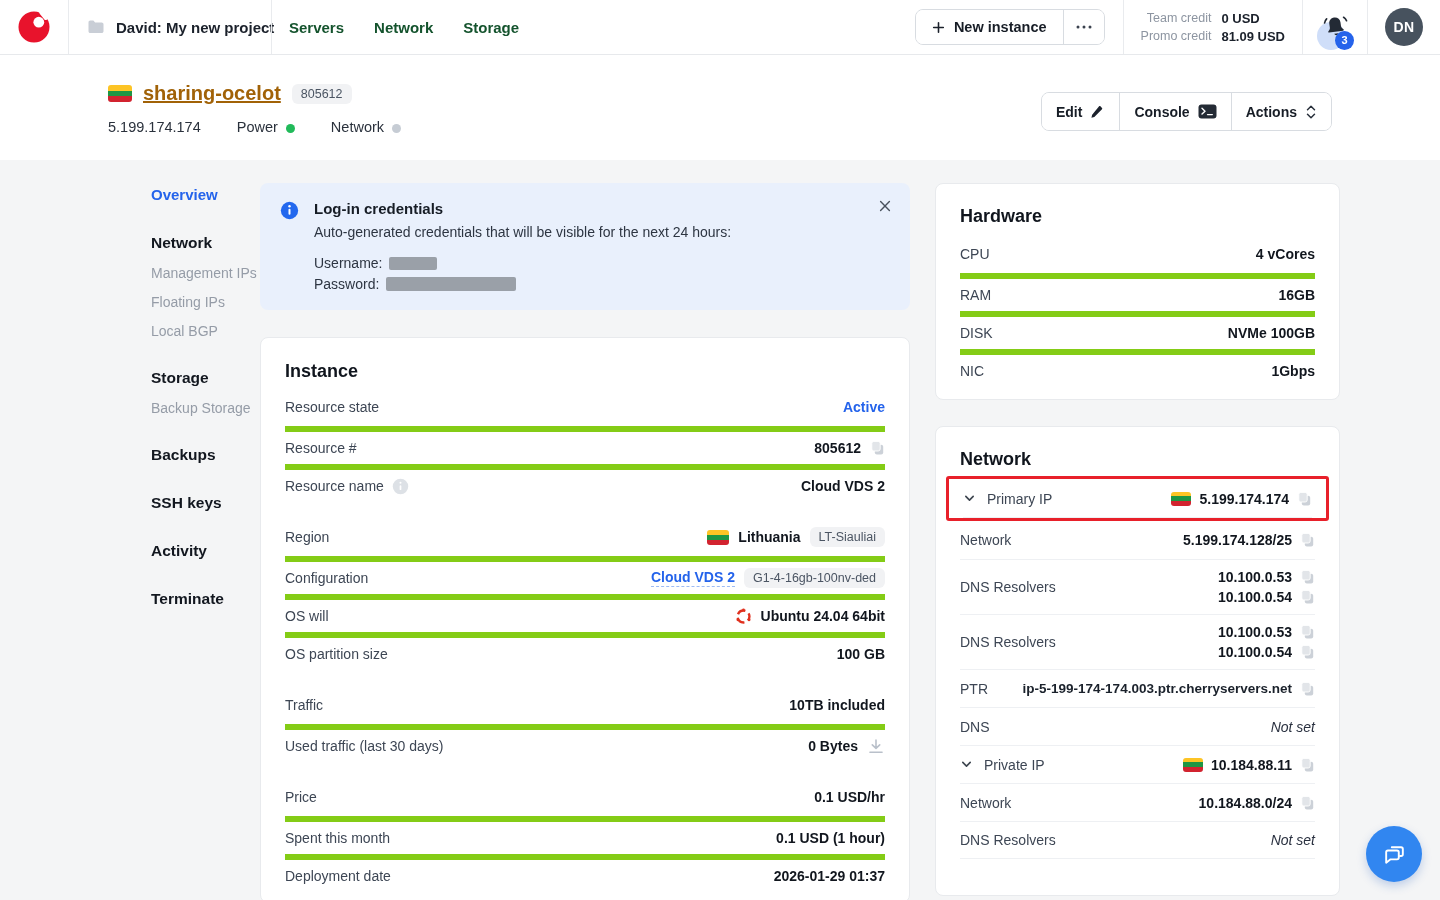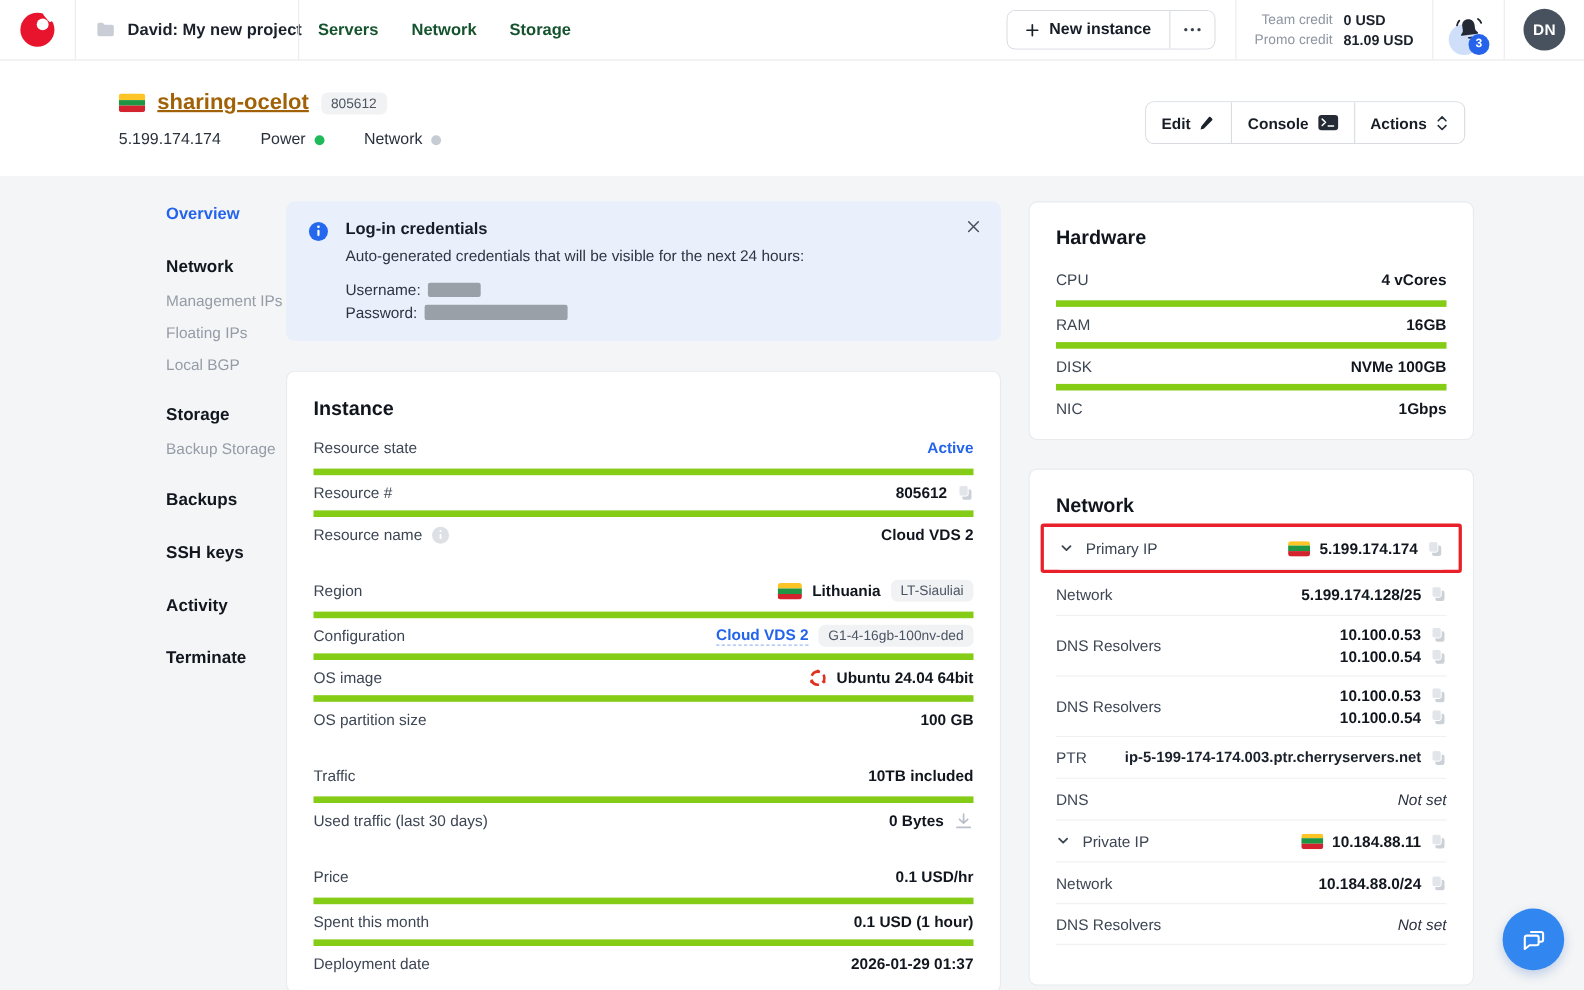--- a/index.html
+++ b/index.html
@@ -329,21 +329,21 @@
         </span>
       </div>
       <div class="irow">
         <span class="lbl">Configuration</span>
         <span class="valwrap">
           <a class="linkdash">Cloud VDS 2</a>
           <span class="badge">G1-4-16gb-100nv-ded</span>
         </span>
       </div>
       <div class="irow">
-        <span class="lbl">OS image</span>
+        <span class="lbl">OS will</span>
         <span class="valwrap">
           <span>
             <svg width="17" height="17" viewBox="0 0 18 18">
                 <circle cx="9" cy="9" r="6.3" fill="none" stroke="#e0301e" stroke-width="2.5" stroke-dasharray="9.2 4" stroke-dashoffset="4.6"></circle>
                 <circle cx="9" cy="2.1" r="1.45" fill="#e0301e"></circle>
                 <circle cx="3" cy="12.5" r="1.45" fill="#e0301e"></circle>
                 <circle cx="15" cy="12.5" r="1.45" fill="#e0301e"></circle>
               </svg>
           </span>
           <span class="val">Ubuntu 24.04 64bit</span>

